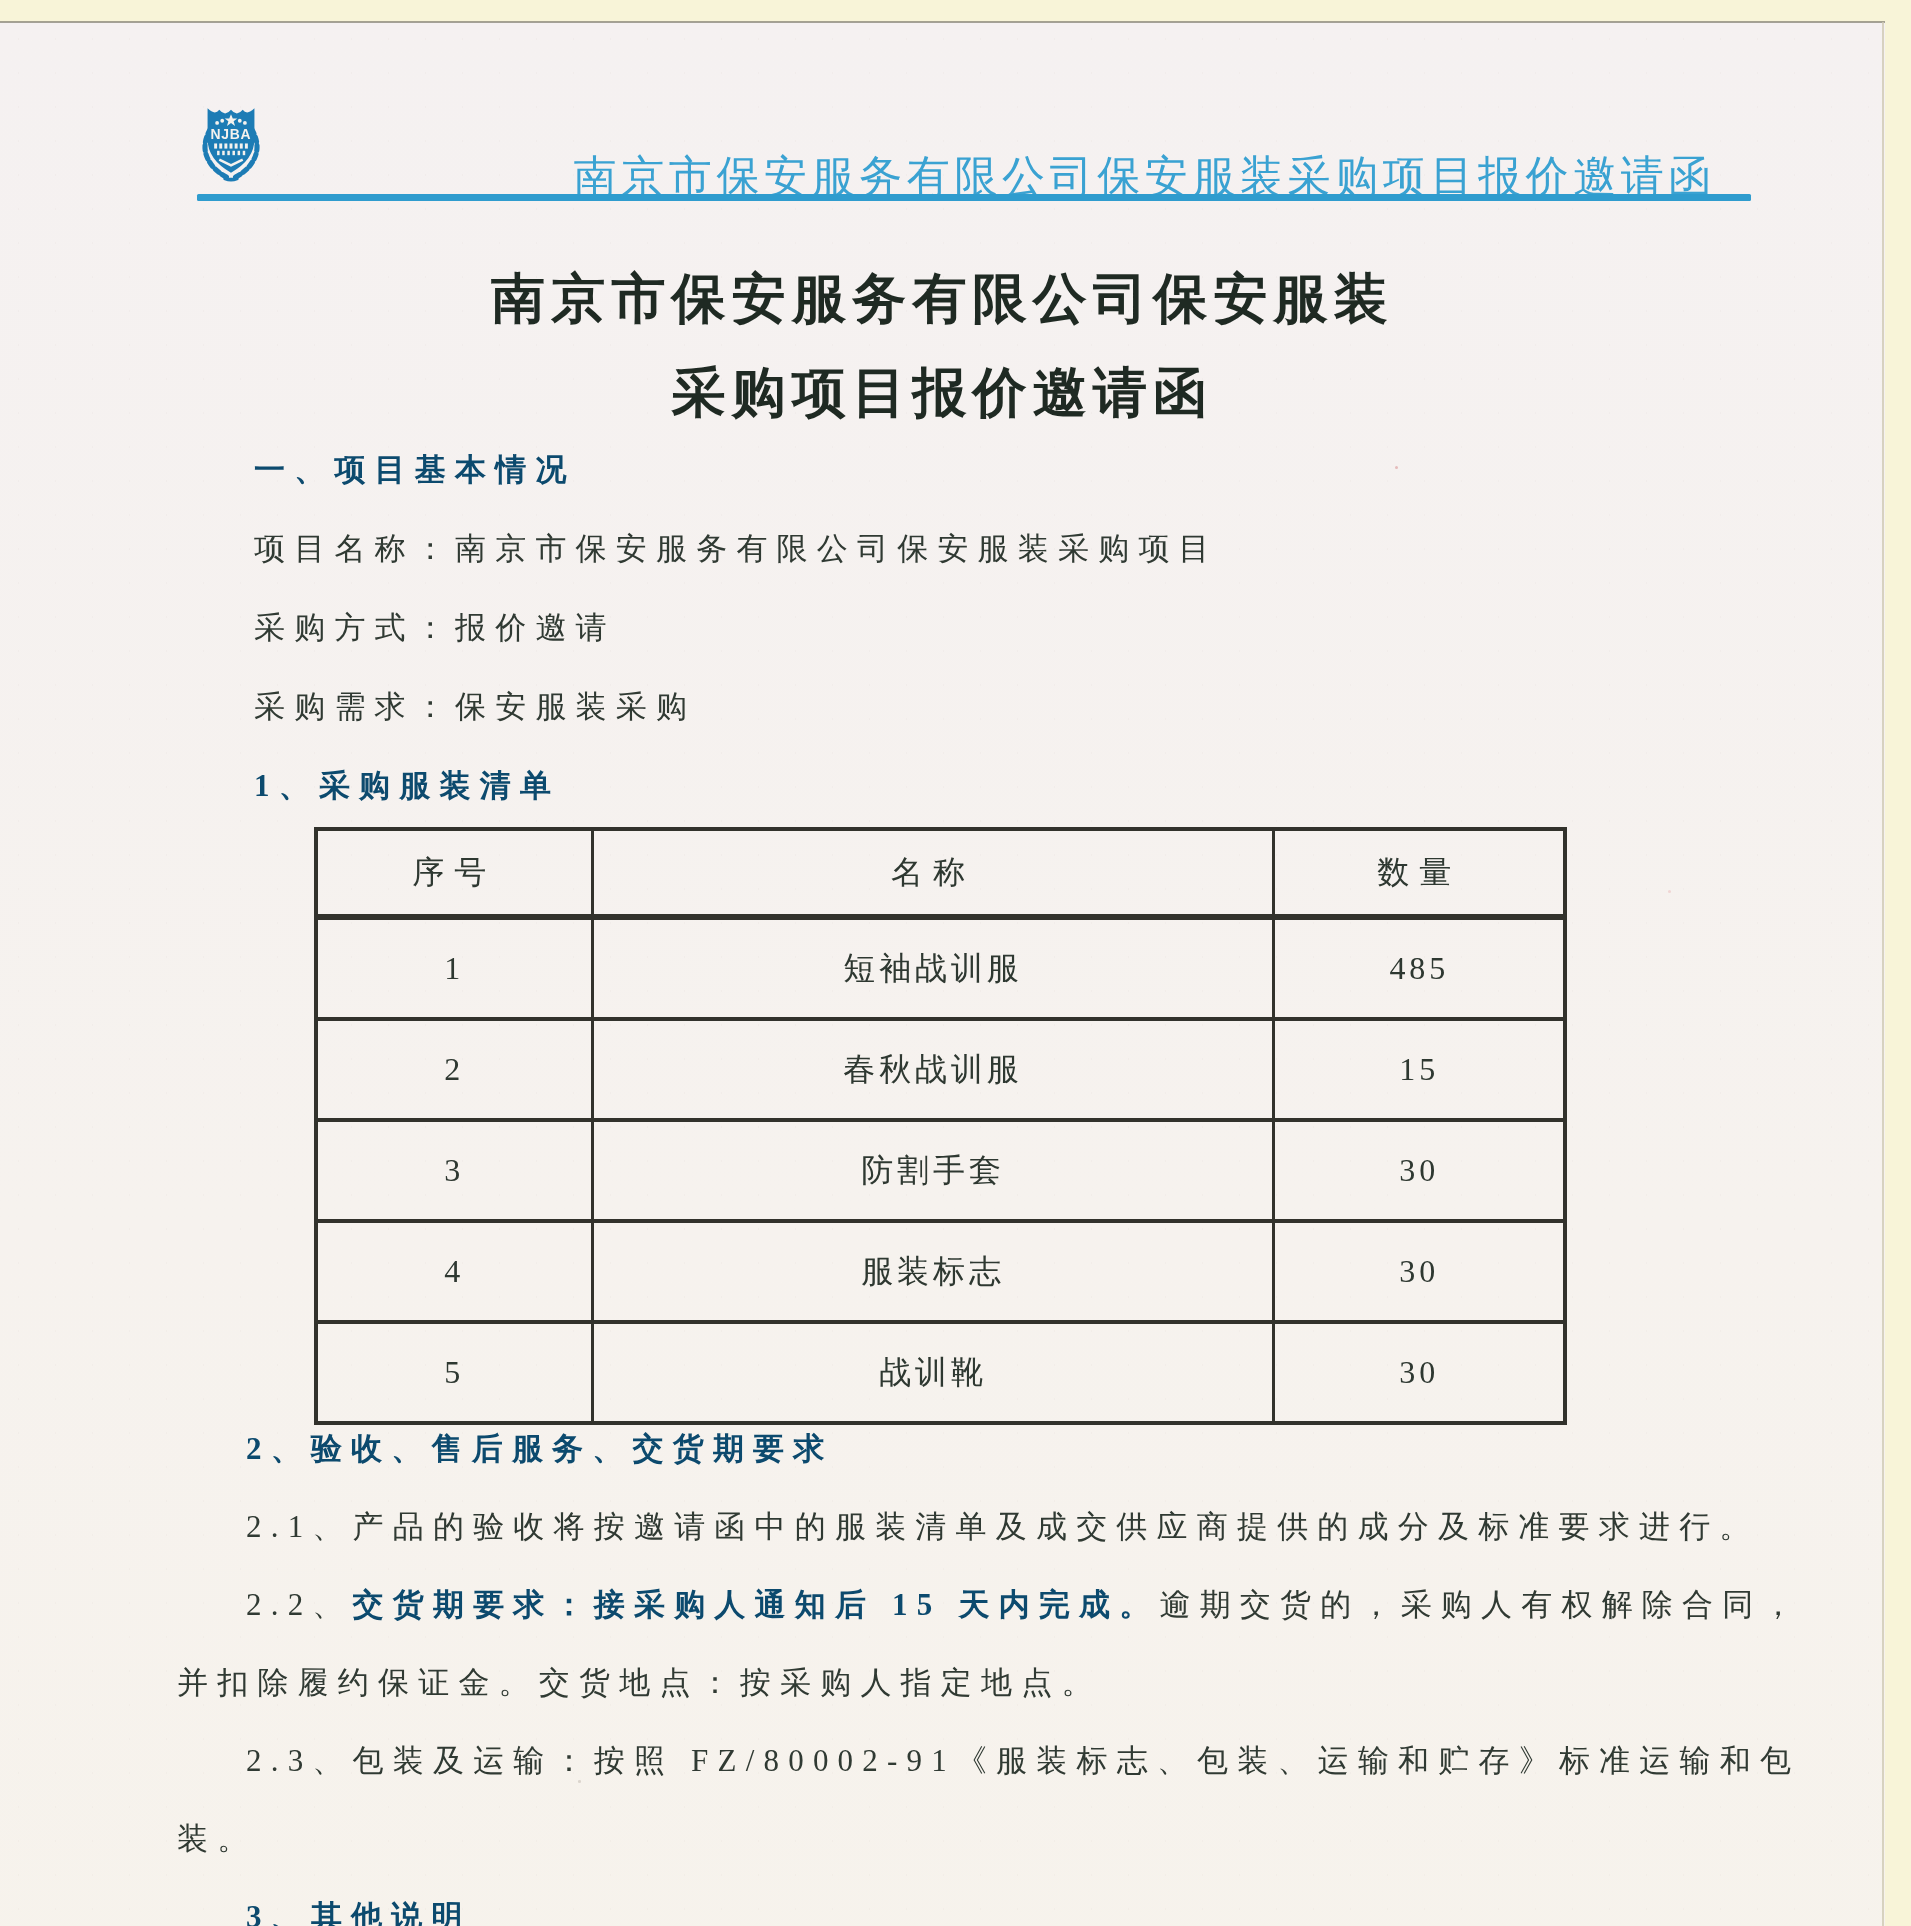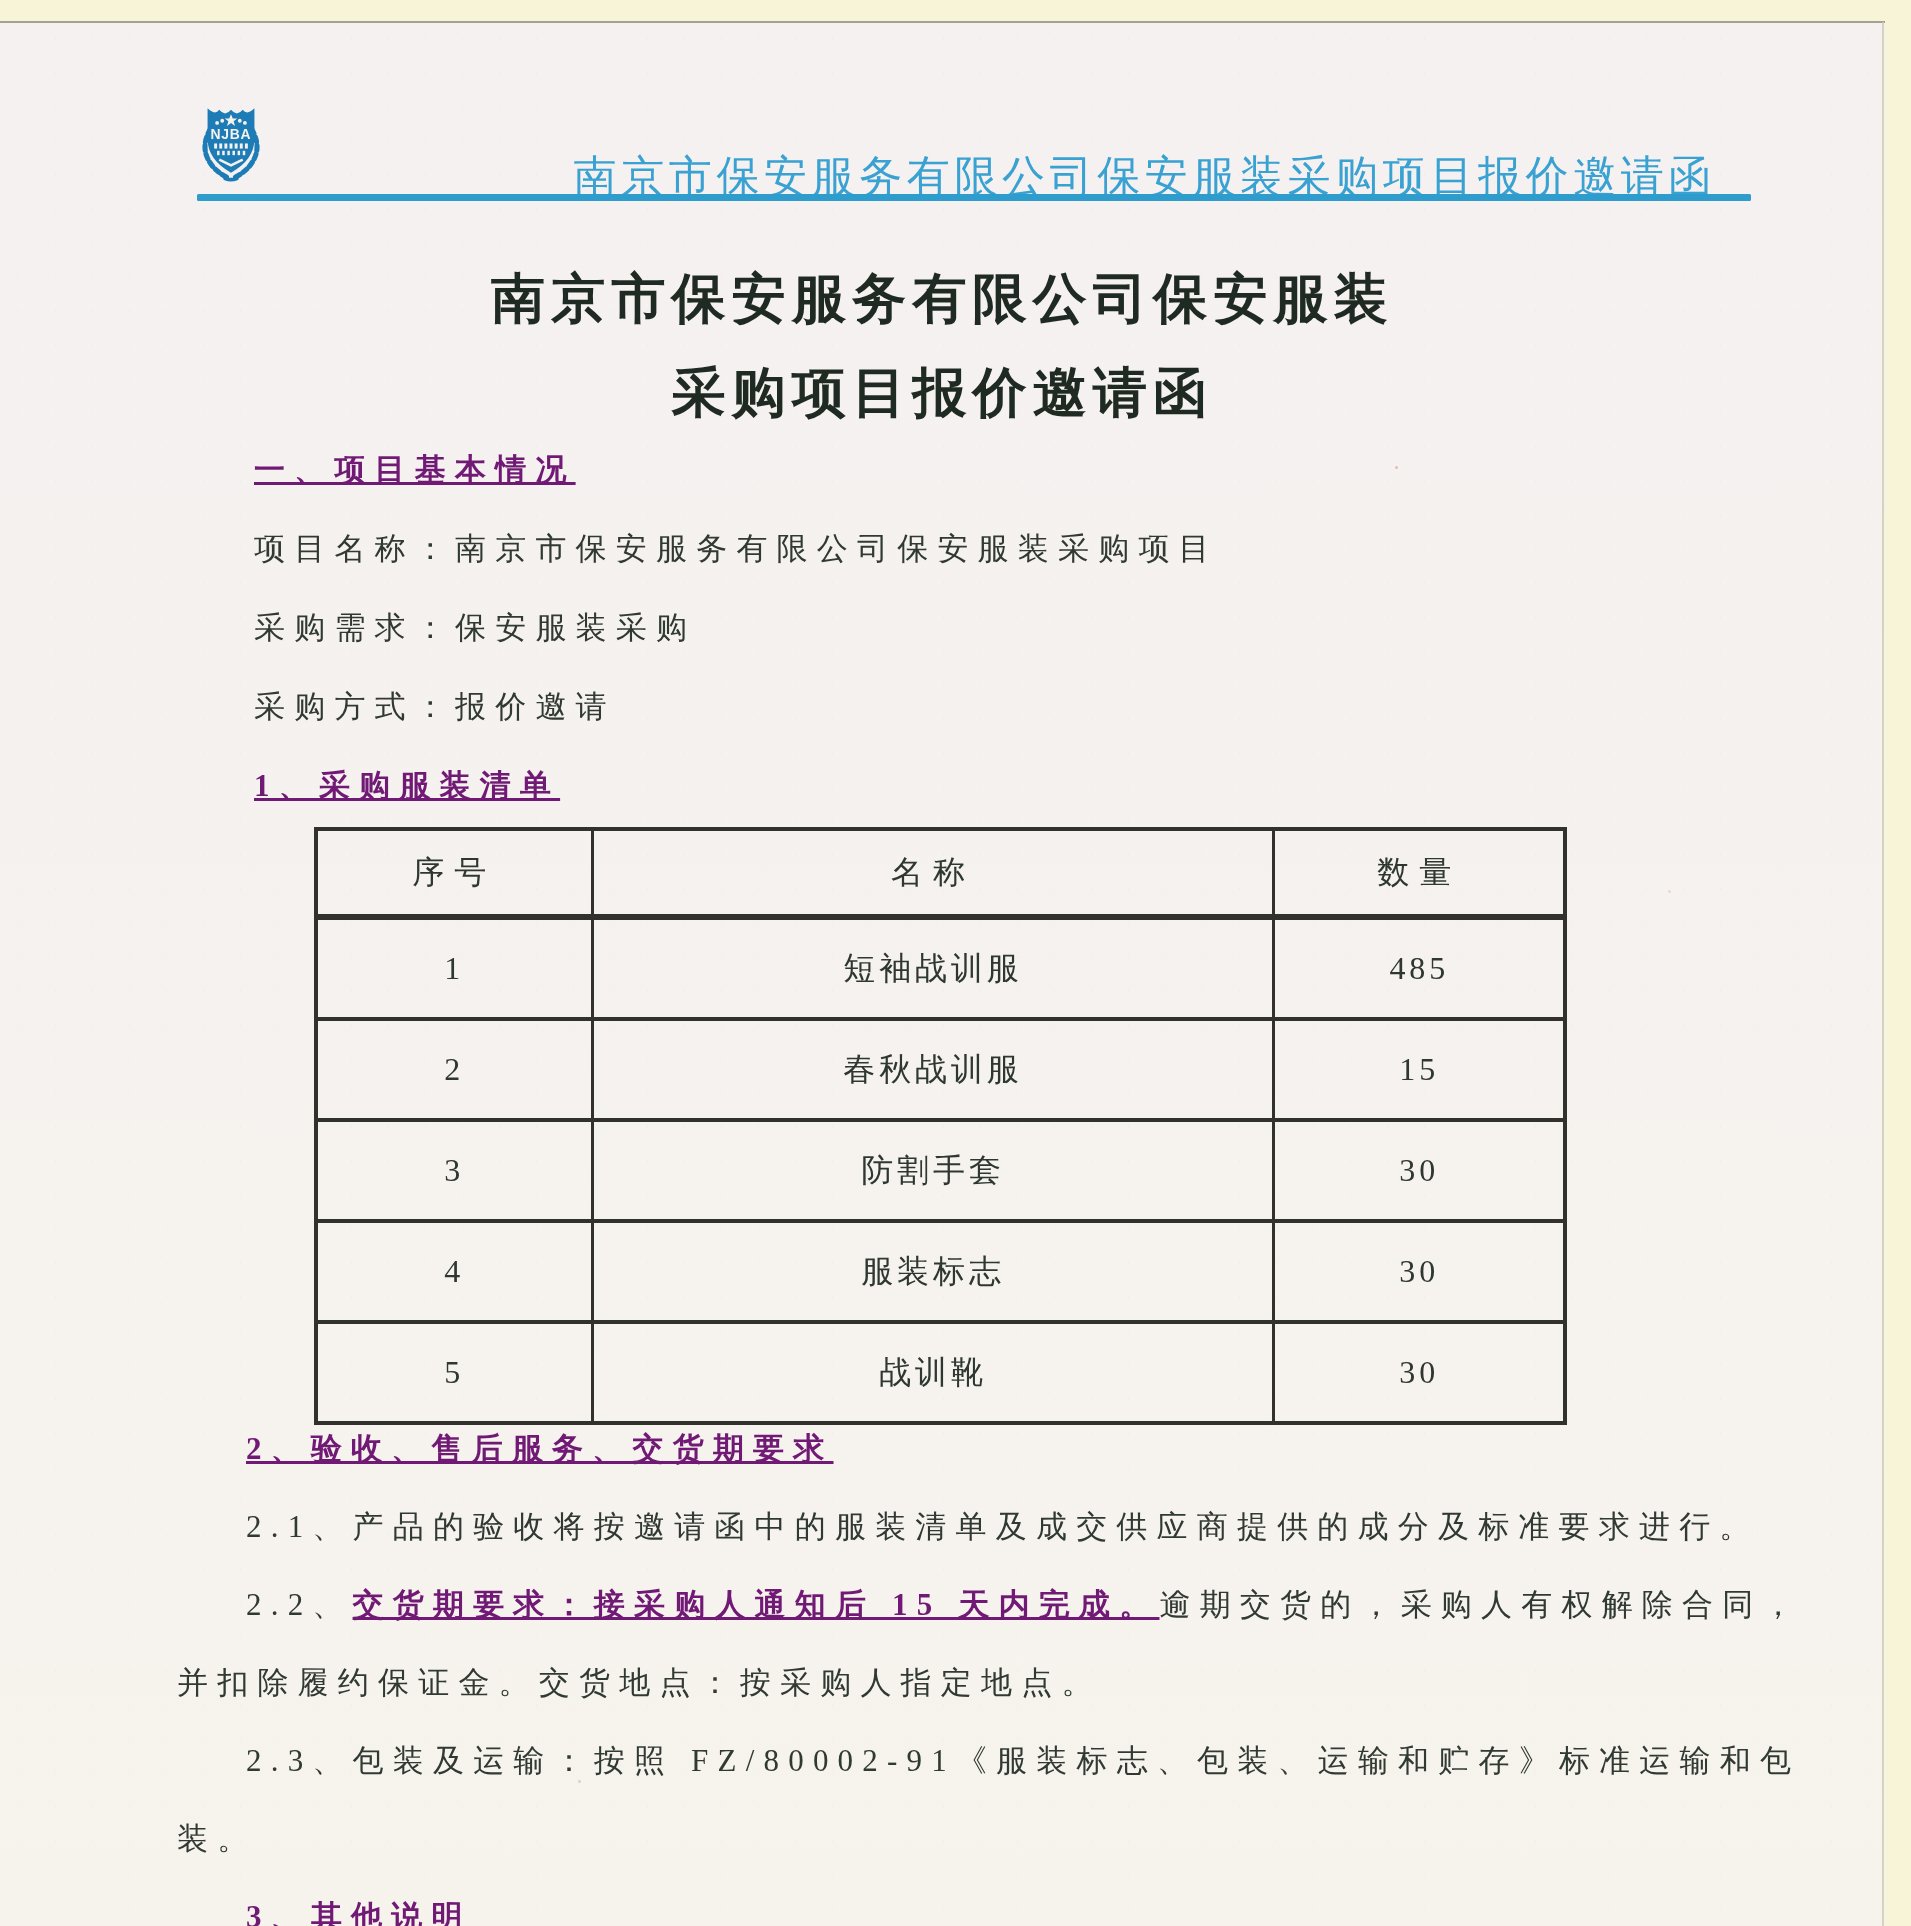--- a/index.html
+++ b/index.html
@@ -48,21 +48,21 @@
   
   .intro-block{position:absolute;left:177px;top:430px;width:1595px;}
   .intro-block .t-line{height:79px;line-height:79px;}
   .lower-block{position:absolute;left:177px;top:1410px;width:1610px;}
   .lower-block .t-line{height:78px;line-height:78px;}
   .t-line{
     font-size:31px;letter-spacing:9.2px;color:#303a33;white-space:nowrap;
   }
   .t-line.ind{padding-left:69px;}
   .t-line.ind2{padding-left:77px;}
-  .t-line.bold, .seg.bold{font-weight:700;color:#701a75;text-decoration:underline;}
+  .t-line.bold, .seg.bold{font-weight:700;color:#0c4a6e;}
   
   .list-table{
     position:absolute;left:314px;top:827px;width:1253px;height:578px;
     border-collapse:collapse;table-layout:fixed;border-radius:21px;
   }
   .list-table td,.list-table th{
     border:3.5px solid #32322c;
     text-align:center;vertical-align:middle;
     font-size:32px;color:#2e3831;font-weight:400;
     letter-spacing:3.9px;padding:0;
@@ -130,22 +130,22 @@
   </svg>
   <div class="header-title">南京市保安服务有限公司保安服装采购项目报价邀请函</div>
   <div class="header-rule"></div>
 
   <div class="doc-title l1">南京市保安服务有限公司保安服装</div>
   <div class="doc-title l2">采购项目报价邀请函</div>
 
   <div class="intro-block">
     <div class="t-line ind2 bold">一、项目基本情况</div>
     <div class="t-line ind2">项目名称：南京市保安服务有限公司保安服装采购项目</div>
+    <div class="t-line ind2">采购方式：报价邀请</div>
     <div class="t-line ind2">采购需求：保安服装采购</div>
-    <div class="t-line ind2">采购方式：报价邀请</div>
     <div class="t-line ind2 bold">1、采购服装清单</div>
   </div>
 
   <table class="list-table">
     <colgroup>
         <col class="col-no">
         <col class="col-name">
         <col class="col-qty">
       </colgroup>
     <thead>

